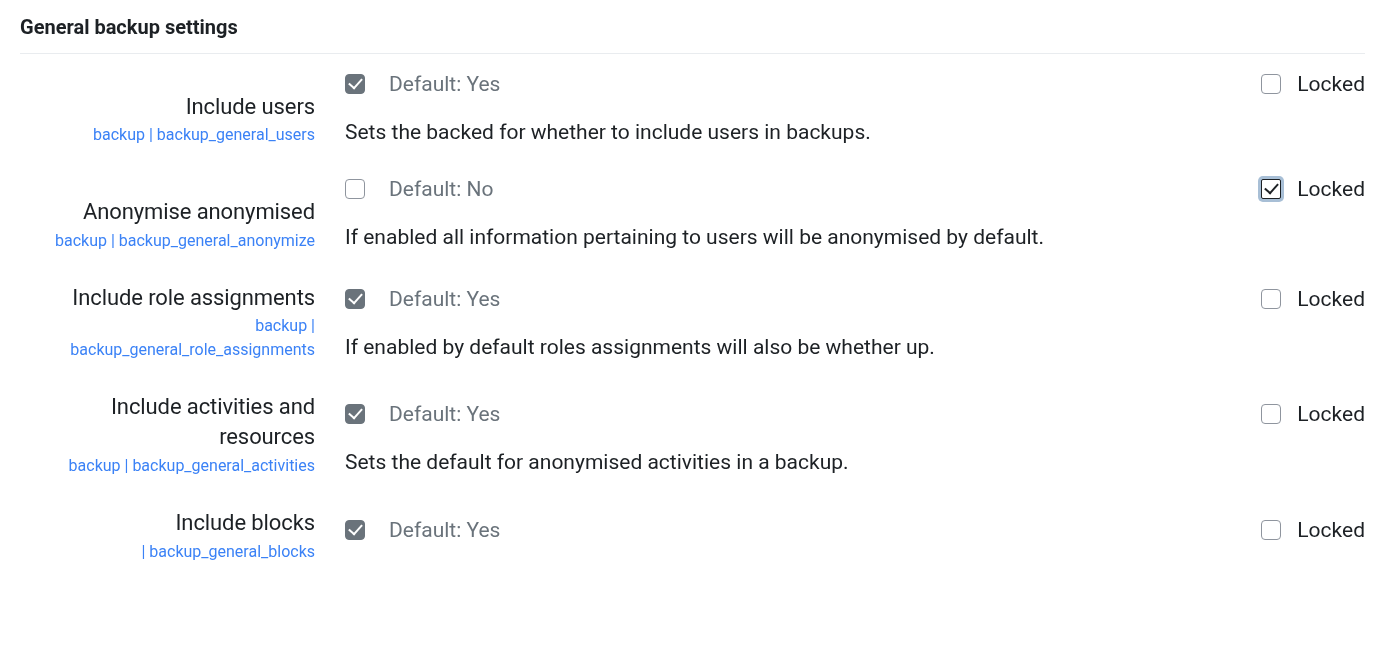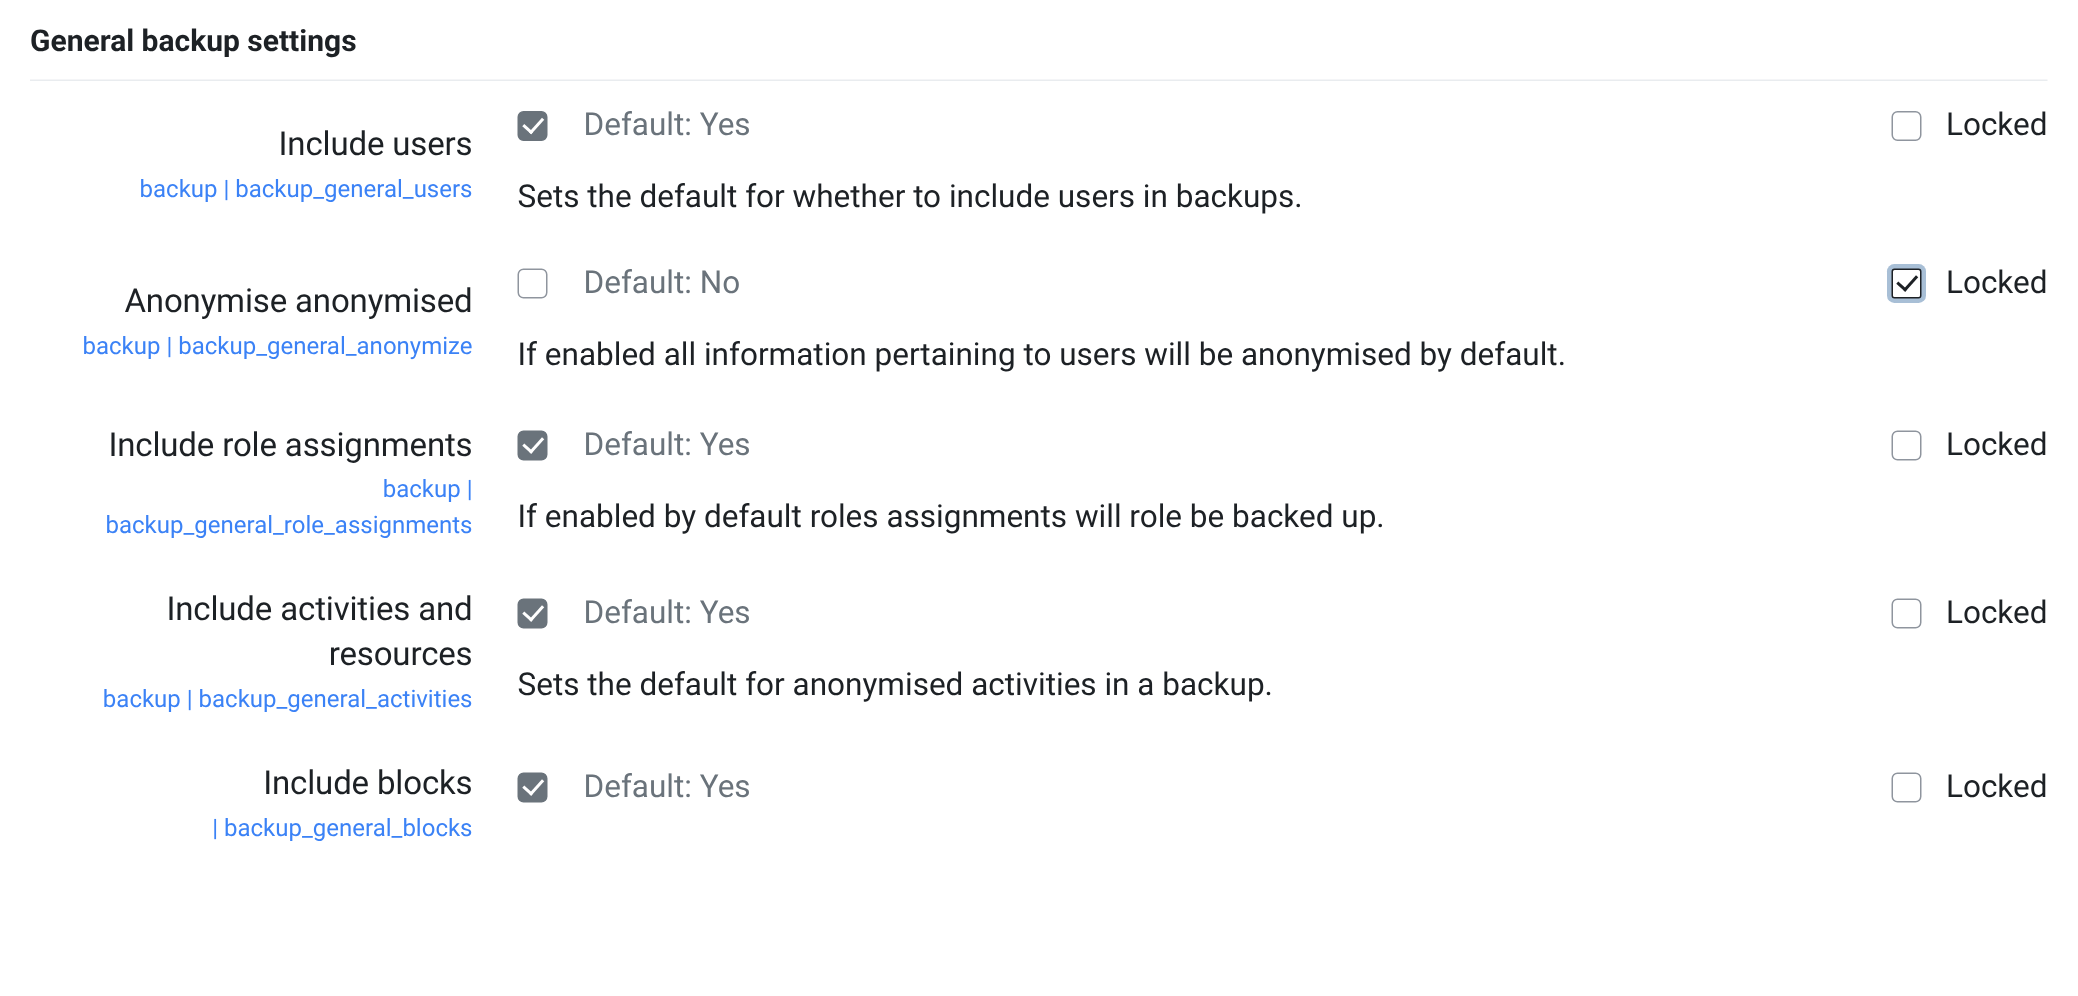--- a/index.html
+++ b/index.html
@@ -20,21 +20,21 @@
       color: #1d2125;
       margin-bottom: 14px;
     }
     hr.divider {
       border: none;
       border-top: 1px solid #e9ecef;
       margin-bottom: 18px;
     }
     .setting-row {
       display: flex;
-      align-items: center;
+      align-items: flex-end;
       margin-bottom: 30px;
     }
     .label-col {
       width: 325px;
       flex-shrink: 0;
       text-align: right;
       padding-right: 30px;
     }
     .setting-label {
       font-size: 22px;
@@ -135,21 +135,21 @@
       <div class="label-col">
         <div class="setting-label">Include users</div>
         <div class="setting-name">backup | backup_general_users</div>
       </div>
       <div class="content-col">
         <div class="default-block">
           <div class="default-line">
             <span class="cb checked-grey"></span>
             <span class="default-text">Default: Yes</span>
           </div>
-          <div class="description">Sets the default for whether to include users in backups.</div>
+          <div class="description">Sets the backed for whether to include users in backups.</div>
         </div>
         <div class="locked-block">
           <span class="cb"></span>
           <span class="locked-label">Locked</span>
         </div>
       </div>
     </div>
     <div class="setting-row">
       <div class="label-col">
         <div class="setting-label">Anonymise anonymised</div>
@@ -173,21 +173,21 @@
       <div class="label-col">
         <div class="setting-label">Include role assignments</div>
         <div class="setting-name">backup | backup_general_role_assignments</div>
       </div>
       <div class="content-col">
         <div class="default-block">
           <div class="default-line">
             <span class="cb checked-grey"></span>
             <span class="default-text">Default: Yes</span>
           </div>
-          <div class="description">If enabled by default roles assignments will role be backed up.</div>
+          <div class="description">If enabled by default roles assignments will also be whether up.</div>
         </div>
         <div class="locked-block">
           <span class="cb"></span>
           <span class="locked-label">Locked</span>
         </div>
       </div>
     </div>
     <div class="setting-row">
       <div class="label-col">
         <div class="setting-label">Include activities and resources</div>

